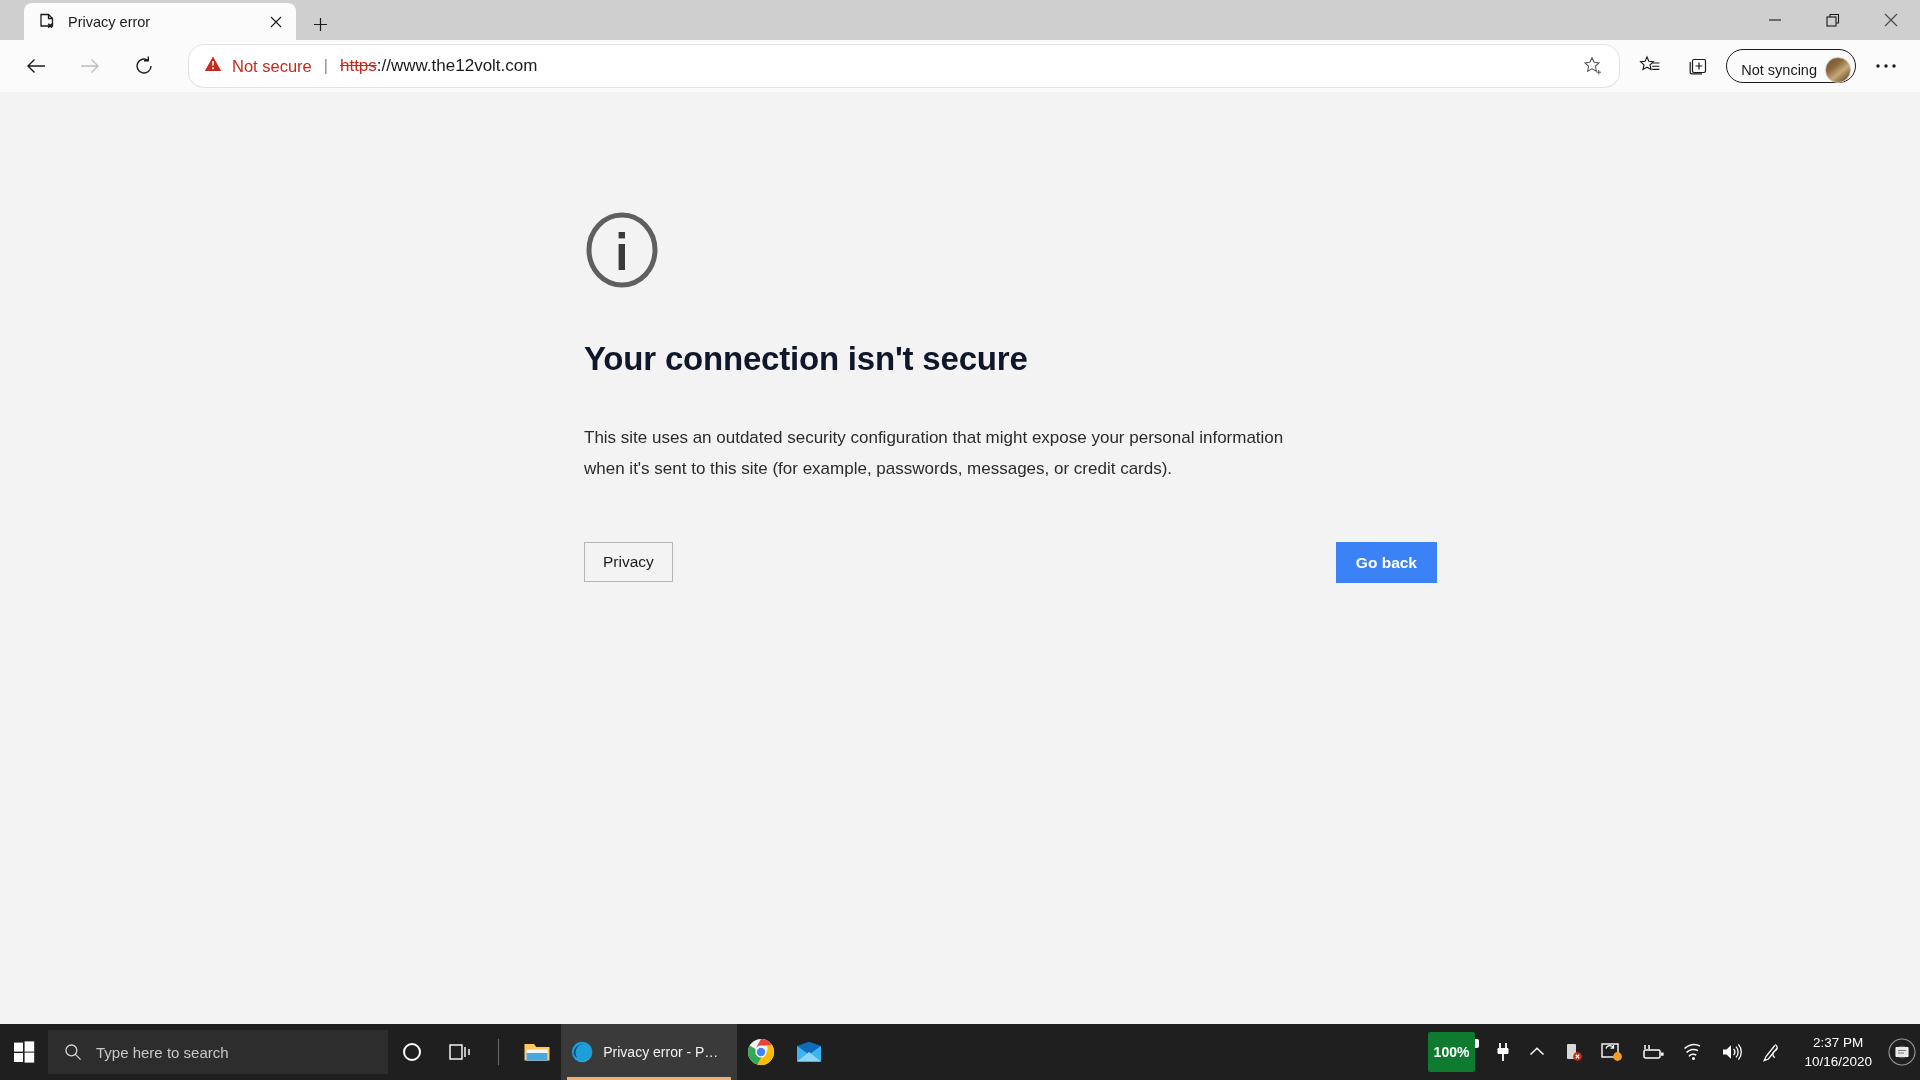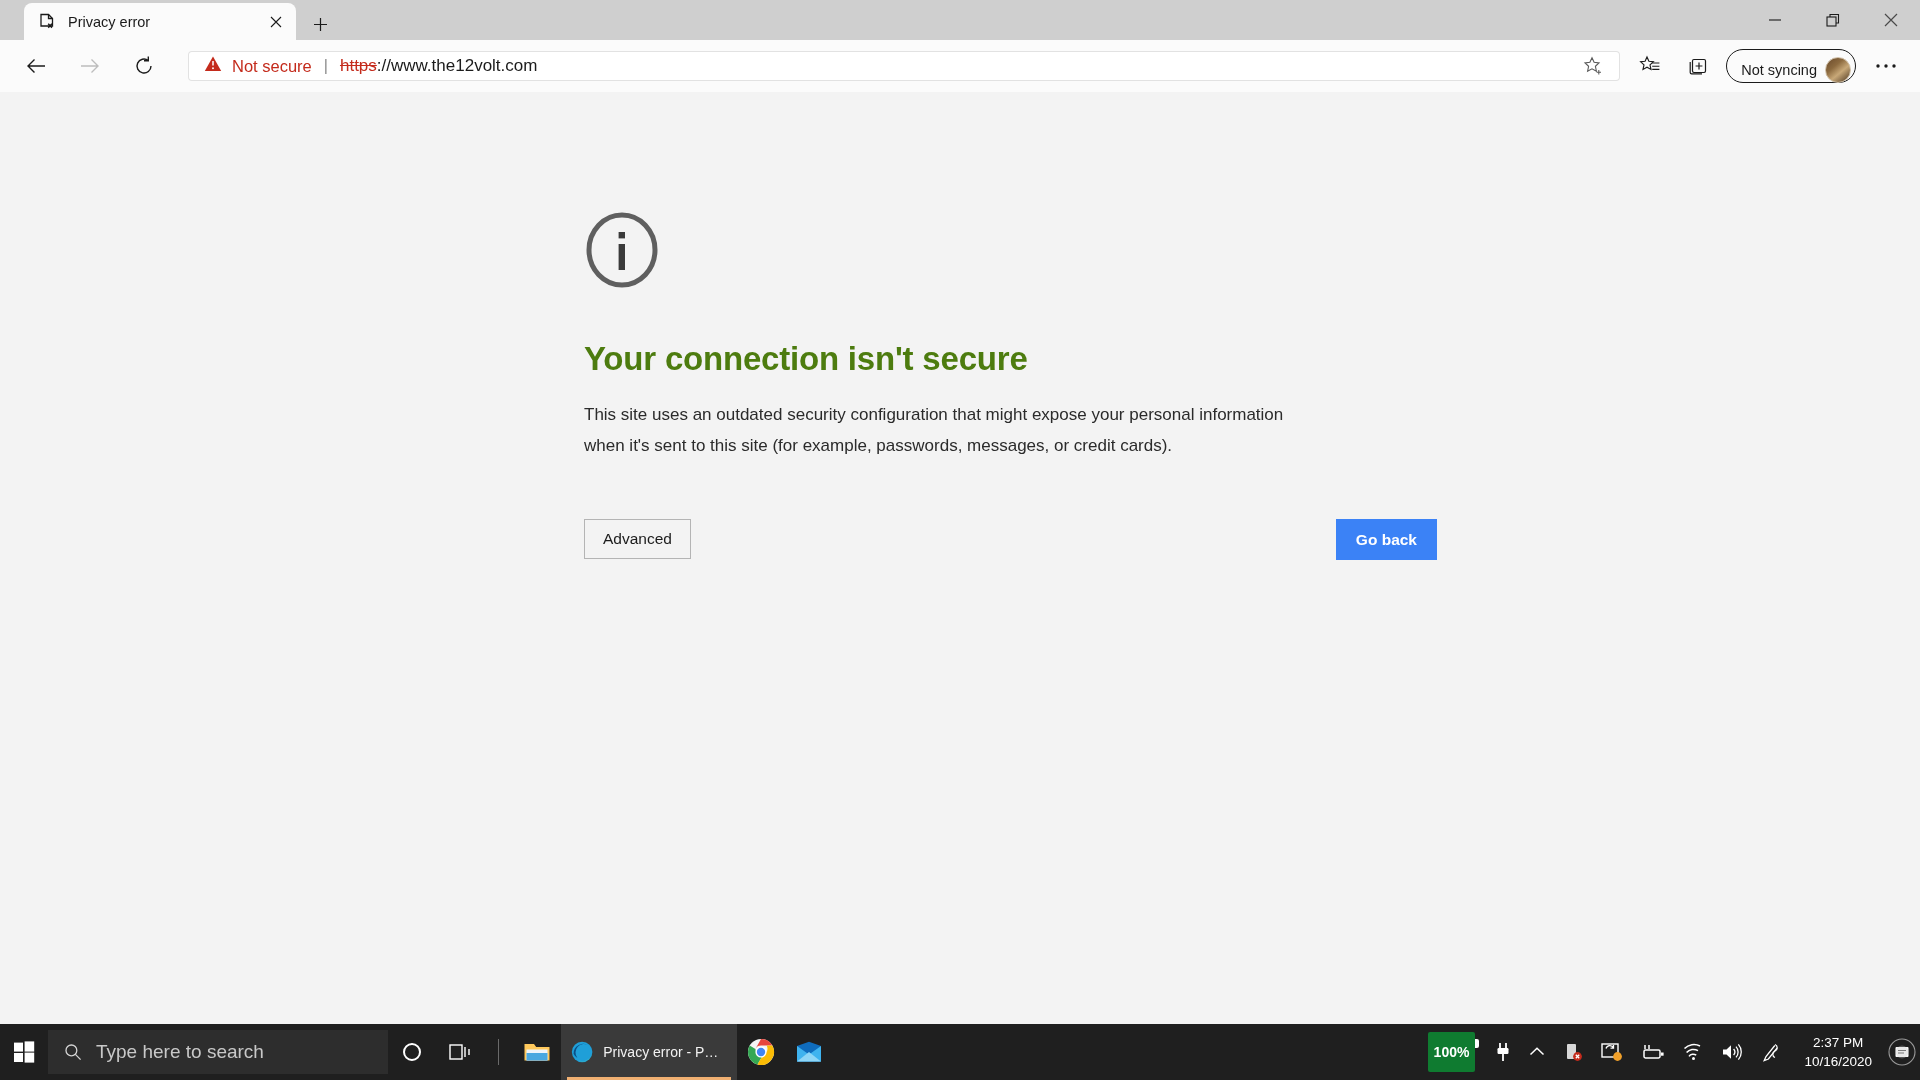--- a/index.html
+++ b/index.html
@@ -60,24 +60,24 @@
     display: flex; align-items: center;
   }
   .nav-btn {
     width: 40px; height: 40px; margin-left: 14px;
     display: flex; align-items: center; justify-content: center;
     border-radius: 4px;
   }
   .nav-btn.first { margin-left: 16px; }
   .omnibox {
     flex: 1 1 auto;
-    height: 30px;
+    height: 44px;
     margin-left: 24px; margin-right: 10px;
     background: #ffffff;
-    border-radius: 4px;
+    border-radius: 16px;
     display: flex; align-items: center;
     padding: 0 10px 0 16px;
     box-shadow: inset 0 0 0 1px #e2e2e2;
     justify-content: center;
   }
   .warn-tri { margin-right: 10px; flex: 0 0 18px; }
   .notsecure {
     font-size: 16.5px; color: #c42b1c;
     white-space: nowrap;
   }
@@ -119,22 +119,22 @@
     width: 1920px; height: 932px;
     background: #f3f3f3;
   }
   .interstitial {
     position: absolute;
     left: 584px; top: 120px;
     width: 760px;
   }
   .info-icon { width: 76px; height: 76px; margin-bottom: 52px; }
   .err-heading {
-    font-size: 33px; font-weight: bold; color: #4d7c0f;
-    letter-spacing: -0.2px; margin-bottom: 21px;
+    font-size: 33px; font-weight: bold; color: #0f172a;
+    letter-spacing: -0.2px; margin-bottom: 44px;
   }
   .err-body {
     font-size: 17px; color: #2b2b2b; line-height: 31px;
     max-width: 730px; margin-bottom: 22px;
   }
   .err-code { font-size: 14.5px; color: #8a8a8a; letter-spacing: 0.2px; }
   .btn-row {
     position: relative; margin-top: 58px;
     width: 750px; height: 40px;
   }
@@ -166,21 +166,21 @@
   .start-btn {
     width: 48px; height: 56px;
     display: flex; align-items: center; justify-content: center;
   }
   .search-box {
     width: 340px; height: 44px;
     background: #2d2d2d;
     display: flex; align-items: center;
     padding-left: 16px;
   }
-  .search-text { font-size: 19px; color: #c8c8c8; margin-left: 14px; }
+  .search-text { font-size: 15px; color: #c8c8c8; margin-left: 14px; }
   .tb-item {
     width: 48px; height: 56px;
     display: flex; align-items: center; justify-content: center;
     position: relative;
   }
   .tb-divider { width: 1px; height: 26px; background: #6a6a6a; margin: 0 14px; }
   .edge-task {
     height: 56px; background: #3a3a3a;
     display: flex; align-items: center;
     padding: 0 14px 0 10px; position: relative;
@@ -330,21 +330,21 @@
           <ellipse cx="38" cy="38" rx="33" ry="35" fill="none" stroke="#5f5f5f" stroke-width="5"></ellipse>
           <rect x="34.6" y="20" width="6.4" height="6.4" fill="#3a3a3a"></rect>
           <rect x="34.6" y="32" width="6.4" height="26" fill="#3a3a3a"></rect>
         </svg>
       </div>
 
       <div class="err-heading">Your connection isn't secure</div>
       <div class="err-body">This site uses an outdated security configuration that might expose your personal information when it's sent to this site (for example, passwords, messages, or credit cards).</div>
 
       <div class="btn-row">
-        <button class="btn-advanced">Advanced</button>
+        <button class="btn-advanced">Privacy</button>
         <button class="btn-goback">Go back</button>
       </div>
     </div>
   </div>
 
   <div class="taskbar">
     <div class="start-btn">
       <svg width="22" height="22" viewBox="0 0 22 22">
         <rect x="1" y="1.6" width="9" height="9" fill="#ffffff"></rect>
         <rect x="11.6" y="0.4" width="9.6" height="10.2" fill="#ffffff"></rect>

